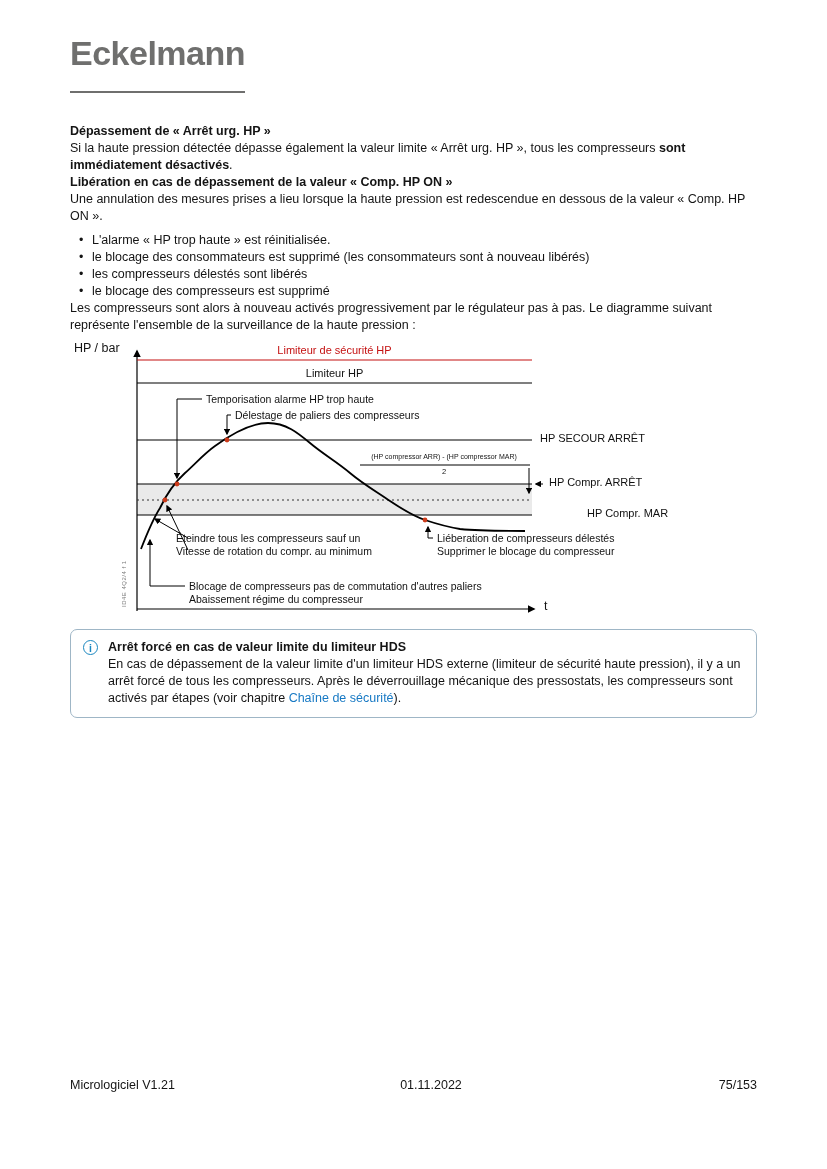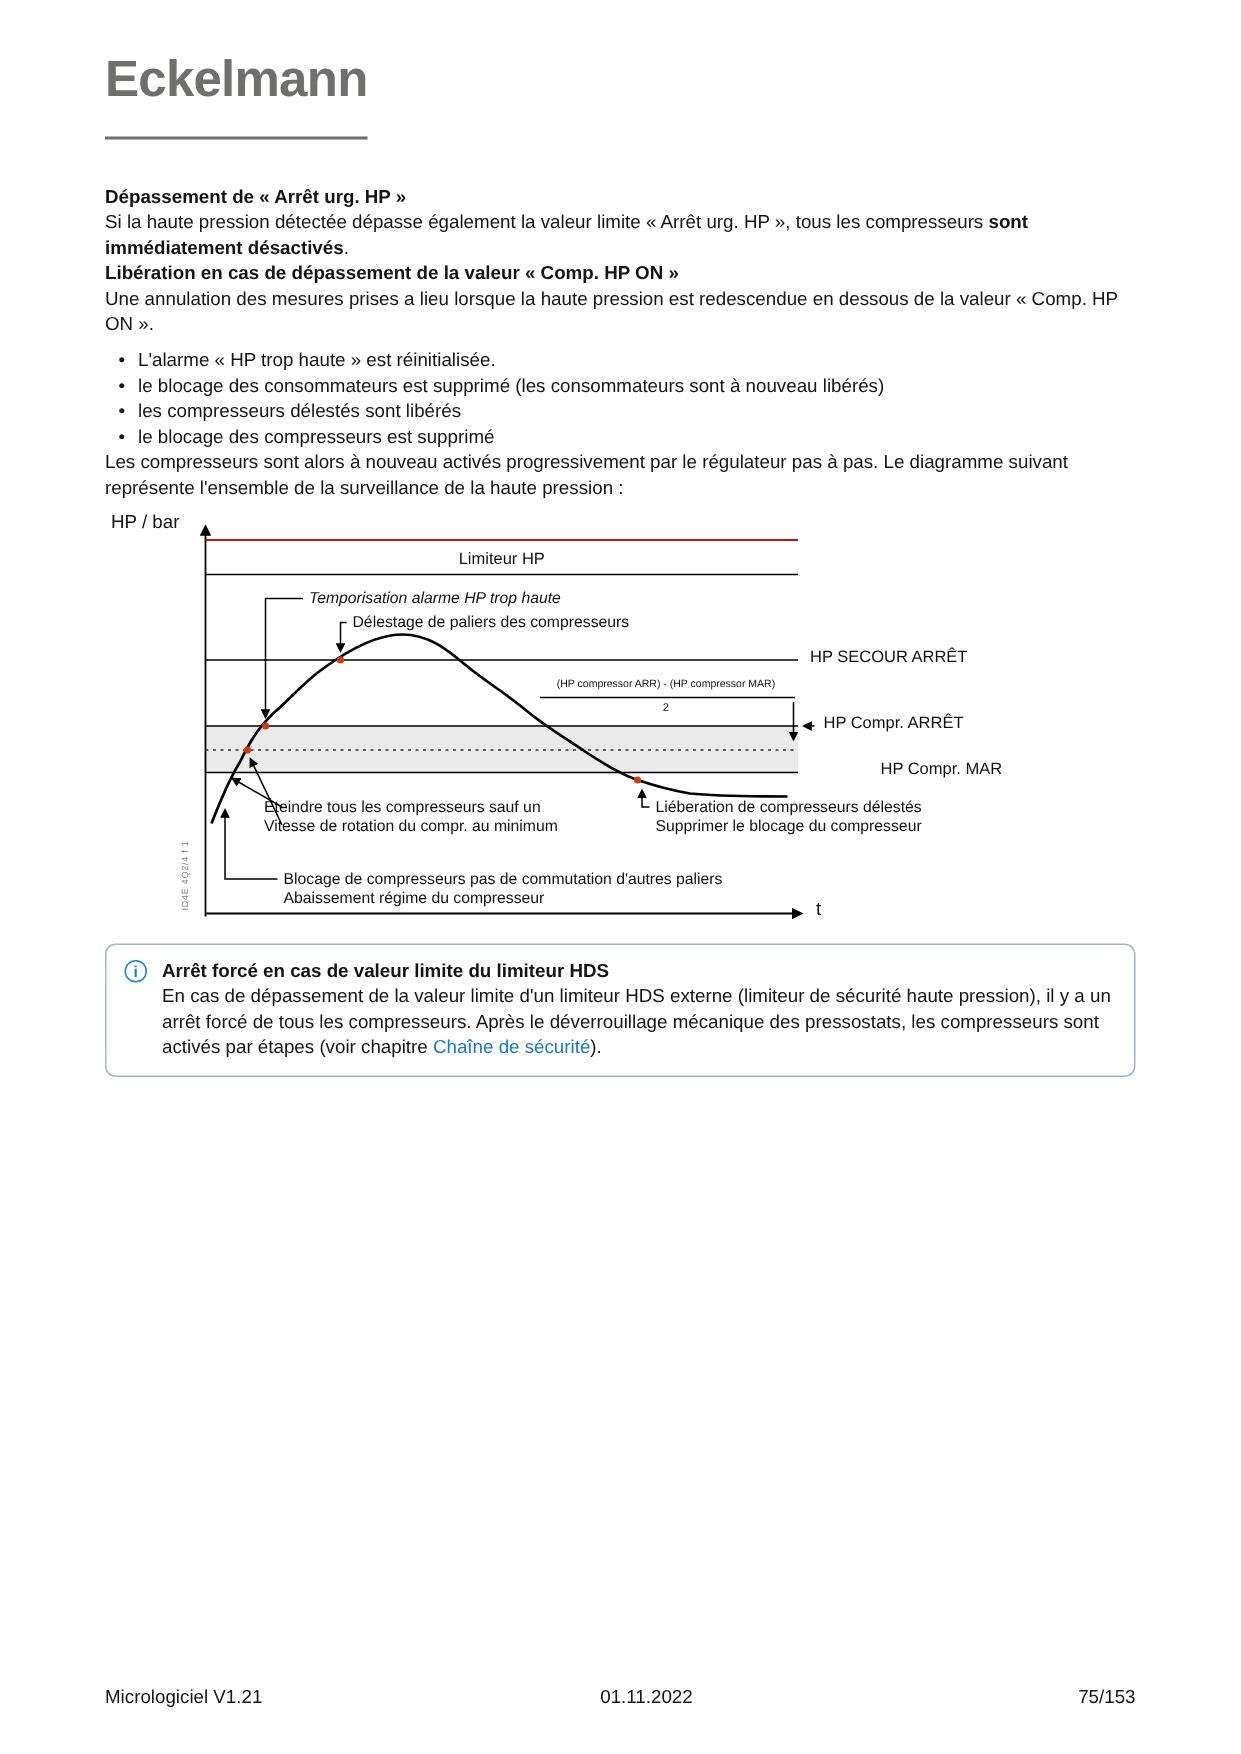--- a/index.html
+++ b/index.html
@@ -51,21 +51,21 @@
     flex:0 0 auto; width:15px; height:15px; margin-top:1px; border-radius:50%;
     border:1.5px solid #1a87c0; color:#1a87c0; font-size:10.5px; font-weight:700;
     display:flex; align-items:center; justify-content:center;
   }
   .infobox .txt { flex:1; }
   .infobox .title { font-size:12.5px; line-height:17px; font-weight:700; margin:0; }
   .link { color:#1779c4; text-decoration:none; cursor:pointer; }
 
   
   .footer {
-    position:absolute; left:70px; right:70px; top:1124px;
+    position:absolute; left:70px; right:70px; top:1078px;
     display:grid; grid-template-columns:1fr auto 1fr; font-size:12.5px;
   }
   .footer .c { text-align:center;padding-left:35px; }
   .footer .r { text-align:right; }
 </style>
 </head>
 <body>
 
 <div class="page">
 
@@ -126,30 +126,31 @@
 
       <circle cx="95" cy="161" r="2.4" fill="#cc3a1a"></circle>
       <circle cx="107" cy="145" r="2.4" fill="#cc3a1a"></circle>
       <circle cx="157" cy="101" r="2.4" fill="#cc3a1a"></circle>
       <circle cx="355" cy="181" r="2.4" fill="#cc3a1a"></circle>
     </svg>
 
     <div class="axis-lbl" style="left:4px; top:2px;">HP / bar</div>
     <div class="axis-lbl" style="left:474px; top:260px;">t</div>
 
+    <div class="dlbl ctr red" style="left:67px; width:395px; top:5px;">Limiteur de sécurité HP</div>
     <div class="dlbl ctr" style="left:67px; width:395px; top:28px;">Limiteur HP</div>
 
     <div class="dlbl" style="left:470px; top:93px;">HP SECOUR ARRÊT</div>
     <div class="dlbl" style="left:479px; top:137px;">HP Compr. ARRÊT</div>
     <div class="dlbl" style="left:470px; top:168px;padding-left:47px;">HP Compr. MAR</div>
 
     <div class="formula" style="top:113px;">(HP compressor ARR) - (HP compressor MAR)</div>
     <div class="formula" style="top:128px; font-size:7.5px;">2</div>
 
-    <div class="ann" style="left:136px; top:54px;font-style:italic;">Temporisation alarme HP trop haute</div>
+    <div class="ann" style="left:136px; top:54px;">Temporisation alarme HP trop haute</div>
     <div class="ann" style="left:165px; top:70px;">Délestage de paliers des compresseurs</div>
 
     <div class="ann" style="left:106px; top:193px;">
       <div>Éteindre tous les compresseurs sauf un</div>
       <div>Vitesse de rotation du compr. au minimum</div>
     </div>
 
     <div class="ann" style="left:367px; top:193px;">
       <div>Liéberation de compresseurs délestés</div>
       <div>Supprimer le blocage du compresseur</div>

